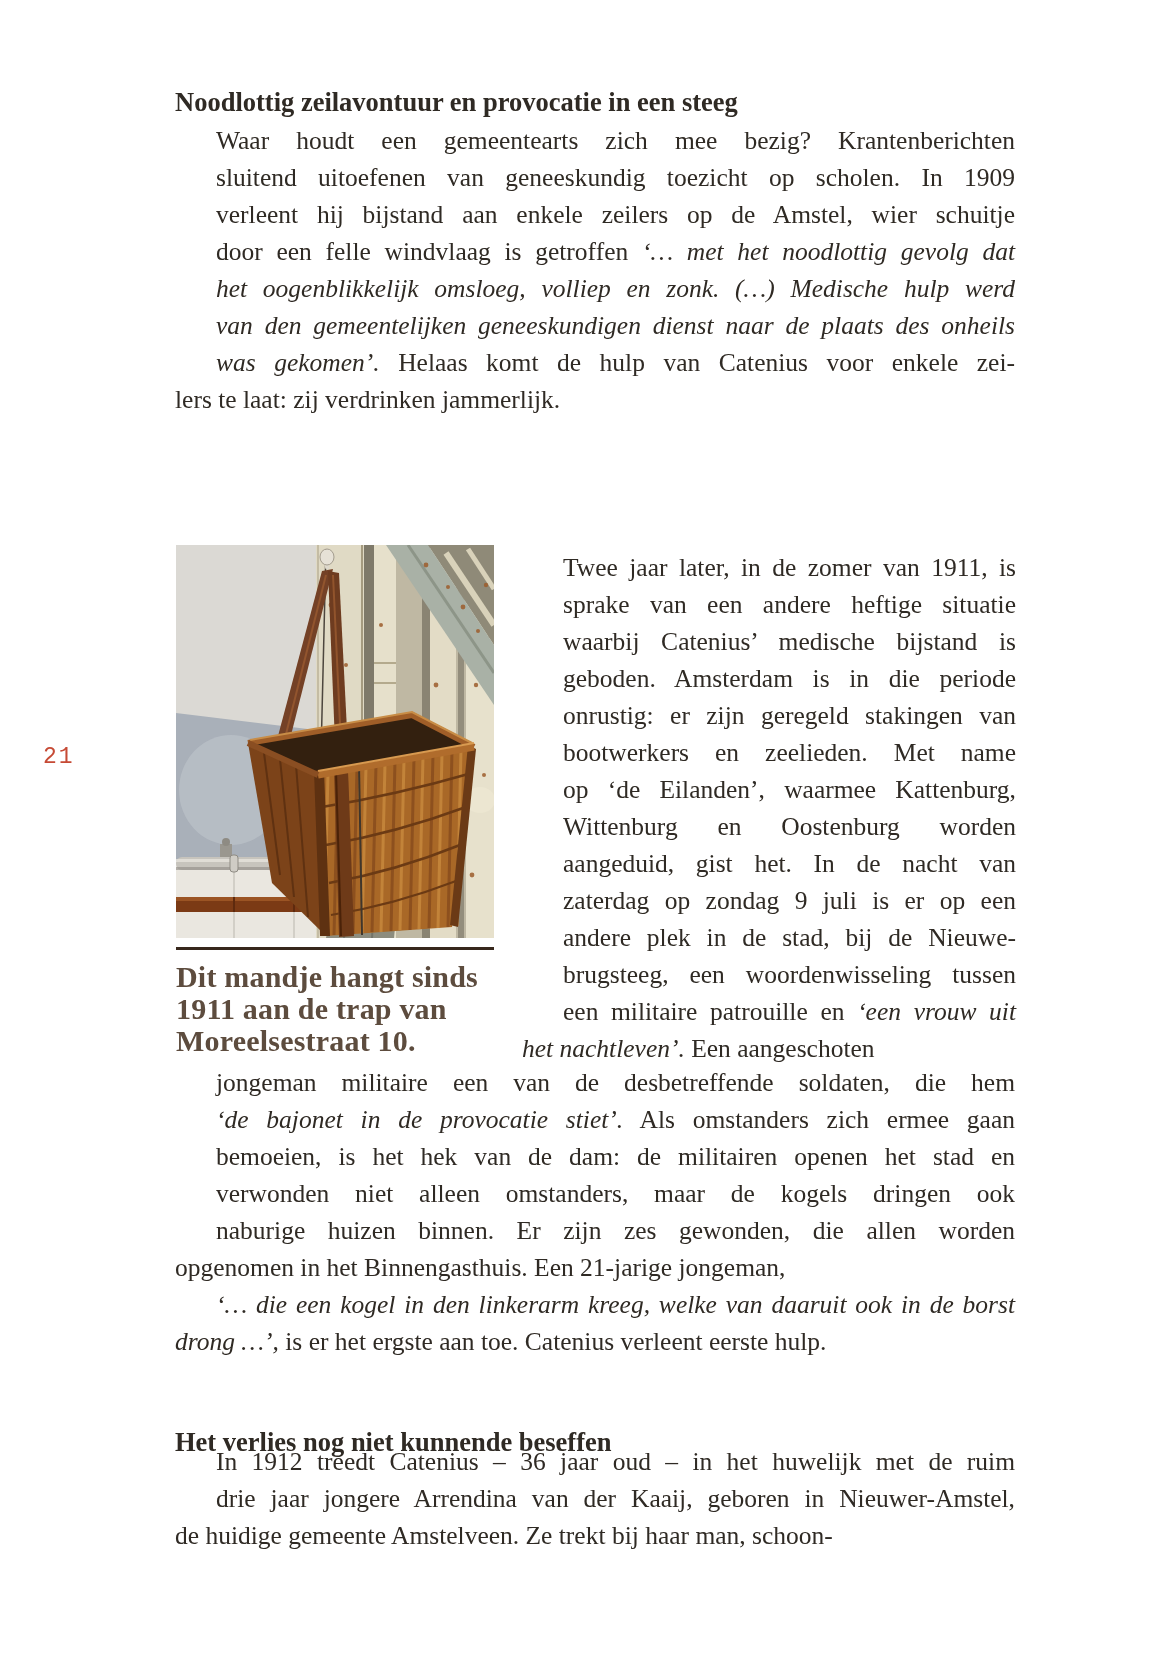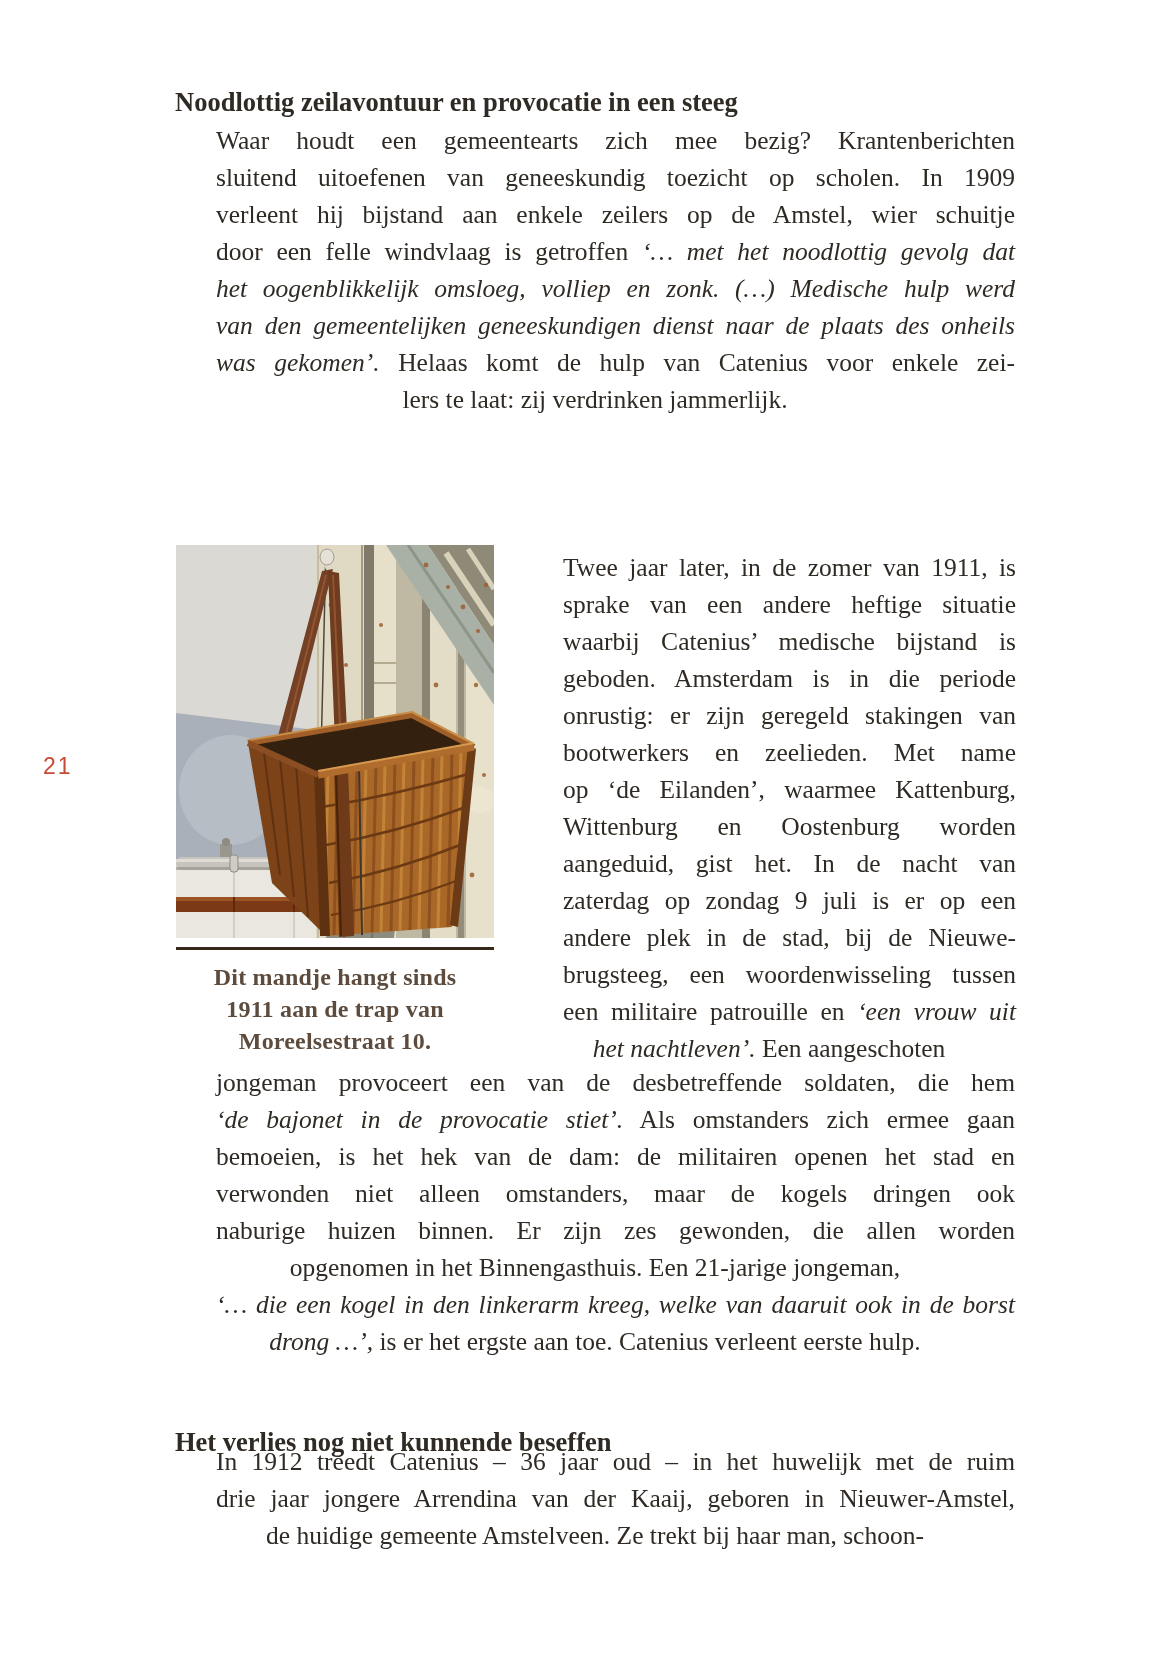--- a/index.html
+++ b/index.html
@@ -1,35 +1,35 @@
 <!DOCTYPE html>
 <html><head>
 <meta charset="utf-8">
 <style>
   html,body{margin:0;padding:0;background:#ffffff;}
   .page{position:relative;width:1166px;height:1654px;background:#ffffff;
         font-family:"Liberation Serif", serif;color:#2f2a24;overflow:hidden;}
   .abs{position:absolute;}
-  .tline{height:37px;line-height:37px;font-size:25.5px;white-space:normal;text-align:center;}
+  .tline{height:37px;line-height:37px;font-size:25.5px;white-space:normal;}
   .tline.just{text-align:justify;text-align-last:justify;margin-left:41px;}
   .it{font-style:italic;}
   .heading{font-weight:bold;font-size:26.5px;line-height:37px;}
   .h1{left:175px;top:84px;width:840px;}
   .p1{left:175px;top:122px;width:840px;}
   .col{left:522px;top:549px;width:494px;}
   .p2{left:175px;top:1064px;width:840px;}
   .h2{left:175px;top:1401px;width:840px;margin-top:23px;}
   .p3{left:175px;top:1443px;width:840px;}
   .figure{left:176px;top:545px;width:318px;height:393px;}
   .figrule{left:176px;top:947px;width:318px;height:3px;background:#37281c;}
   .caption{left:176px;top:961px;width:318px;}
-  .caption .tline{height:32px;line-height:32px;font-size:24px;font-weight:bold;
+  .caption .tline{height:32px;line-height:32px;font-size:30px;font-weight:bold;
                   color:#5d4c3e;letter-spacing:.2px;}
-  .pagenum{left:43px;top:744px;font-family:Liberation Sans, sans-serif;
-           color:#c64a35;font-size:23px;letter-spacing:2px;margin-top:9px;}
+  .pagenum{left:43px;top:744px;font-family:Liberation Mono, monospace;
+           color:#c64a35;font-size:23px;letter-spacing:2px;}
   svg{display:block;}
 </style>
 </head>
 <body>
 
 <div class="page">
 
   <div class="abs pagenum">21</div>
 
   <div class="abs h1 heading">Noodlottig zeilavontuur en provocatie in een steeg</div>
@@ -193,21 +193,21 @@
 
   <div class="abs figrule"></div>
 
   <div class="abs caption">
       <div class="tline"><span>Dit mandje hangt sinds</span></div>
       <div class="tline"><span>1911 aan de trap van</span></div>
       <div class="tline"><span>Moreelsestraat 10.</span></div>
     </div>
 
   <div class="abs p2">
-      <div class="tline just"><span>jongeman provoceert een van de desbetreffende soldaten, die hem</span></div>
+      <div class="tline just"><span>jongeman militaire een van de desbetreffende soldaten, die hem</span></div>
       <div class="tline just"><span class="it">‘de bajonet in de provocatie stiet’.</span><span> Als omstanders zich ermee gaan</span></div>
       <div class="tline just"><span>bemoeien, is het hek van de dam: de militairen openen het stad en</span></div>
       <div class="tline just"><span>verwonden niet alleen omstanders, maar de kogels dringen ook</span></div>
       <div class="tline just"><span>naburige huizen binnen. Er zijn zes gewonden, die allen worden</span></div>
       <div class="tline"><span>opgenomen in het Binnengasthuis. Een 21-jarige jongeman,</span></div>
       <div class="tline just"><span class="it">‘… die een kogel in den linkerarm kreeg, welke van daaruit ook in de borst</span></div>
       <div class="tline"><span class="it">drong …’,</span><span> is er het ergste aan toe. Catenius verleent eerste hulp.</span></div>
     </div>
 
   <div class="abs h2 heading">Het verlies nog niet kunnende beseffen</div>

